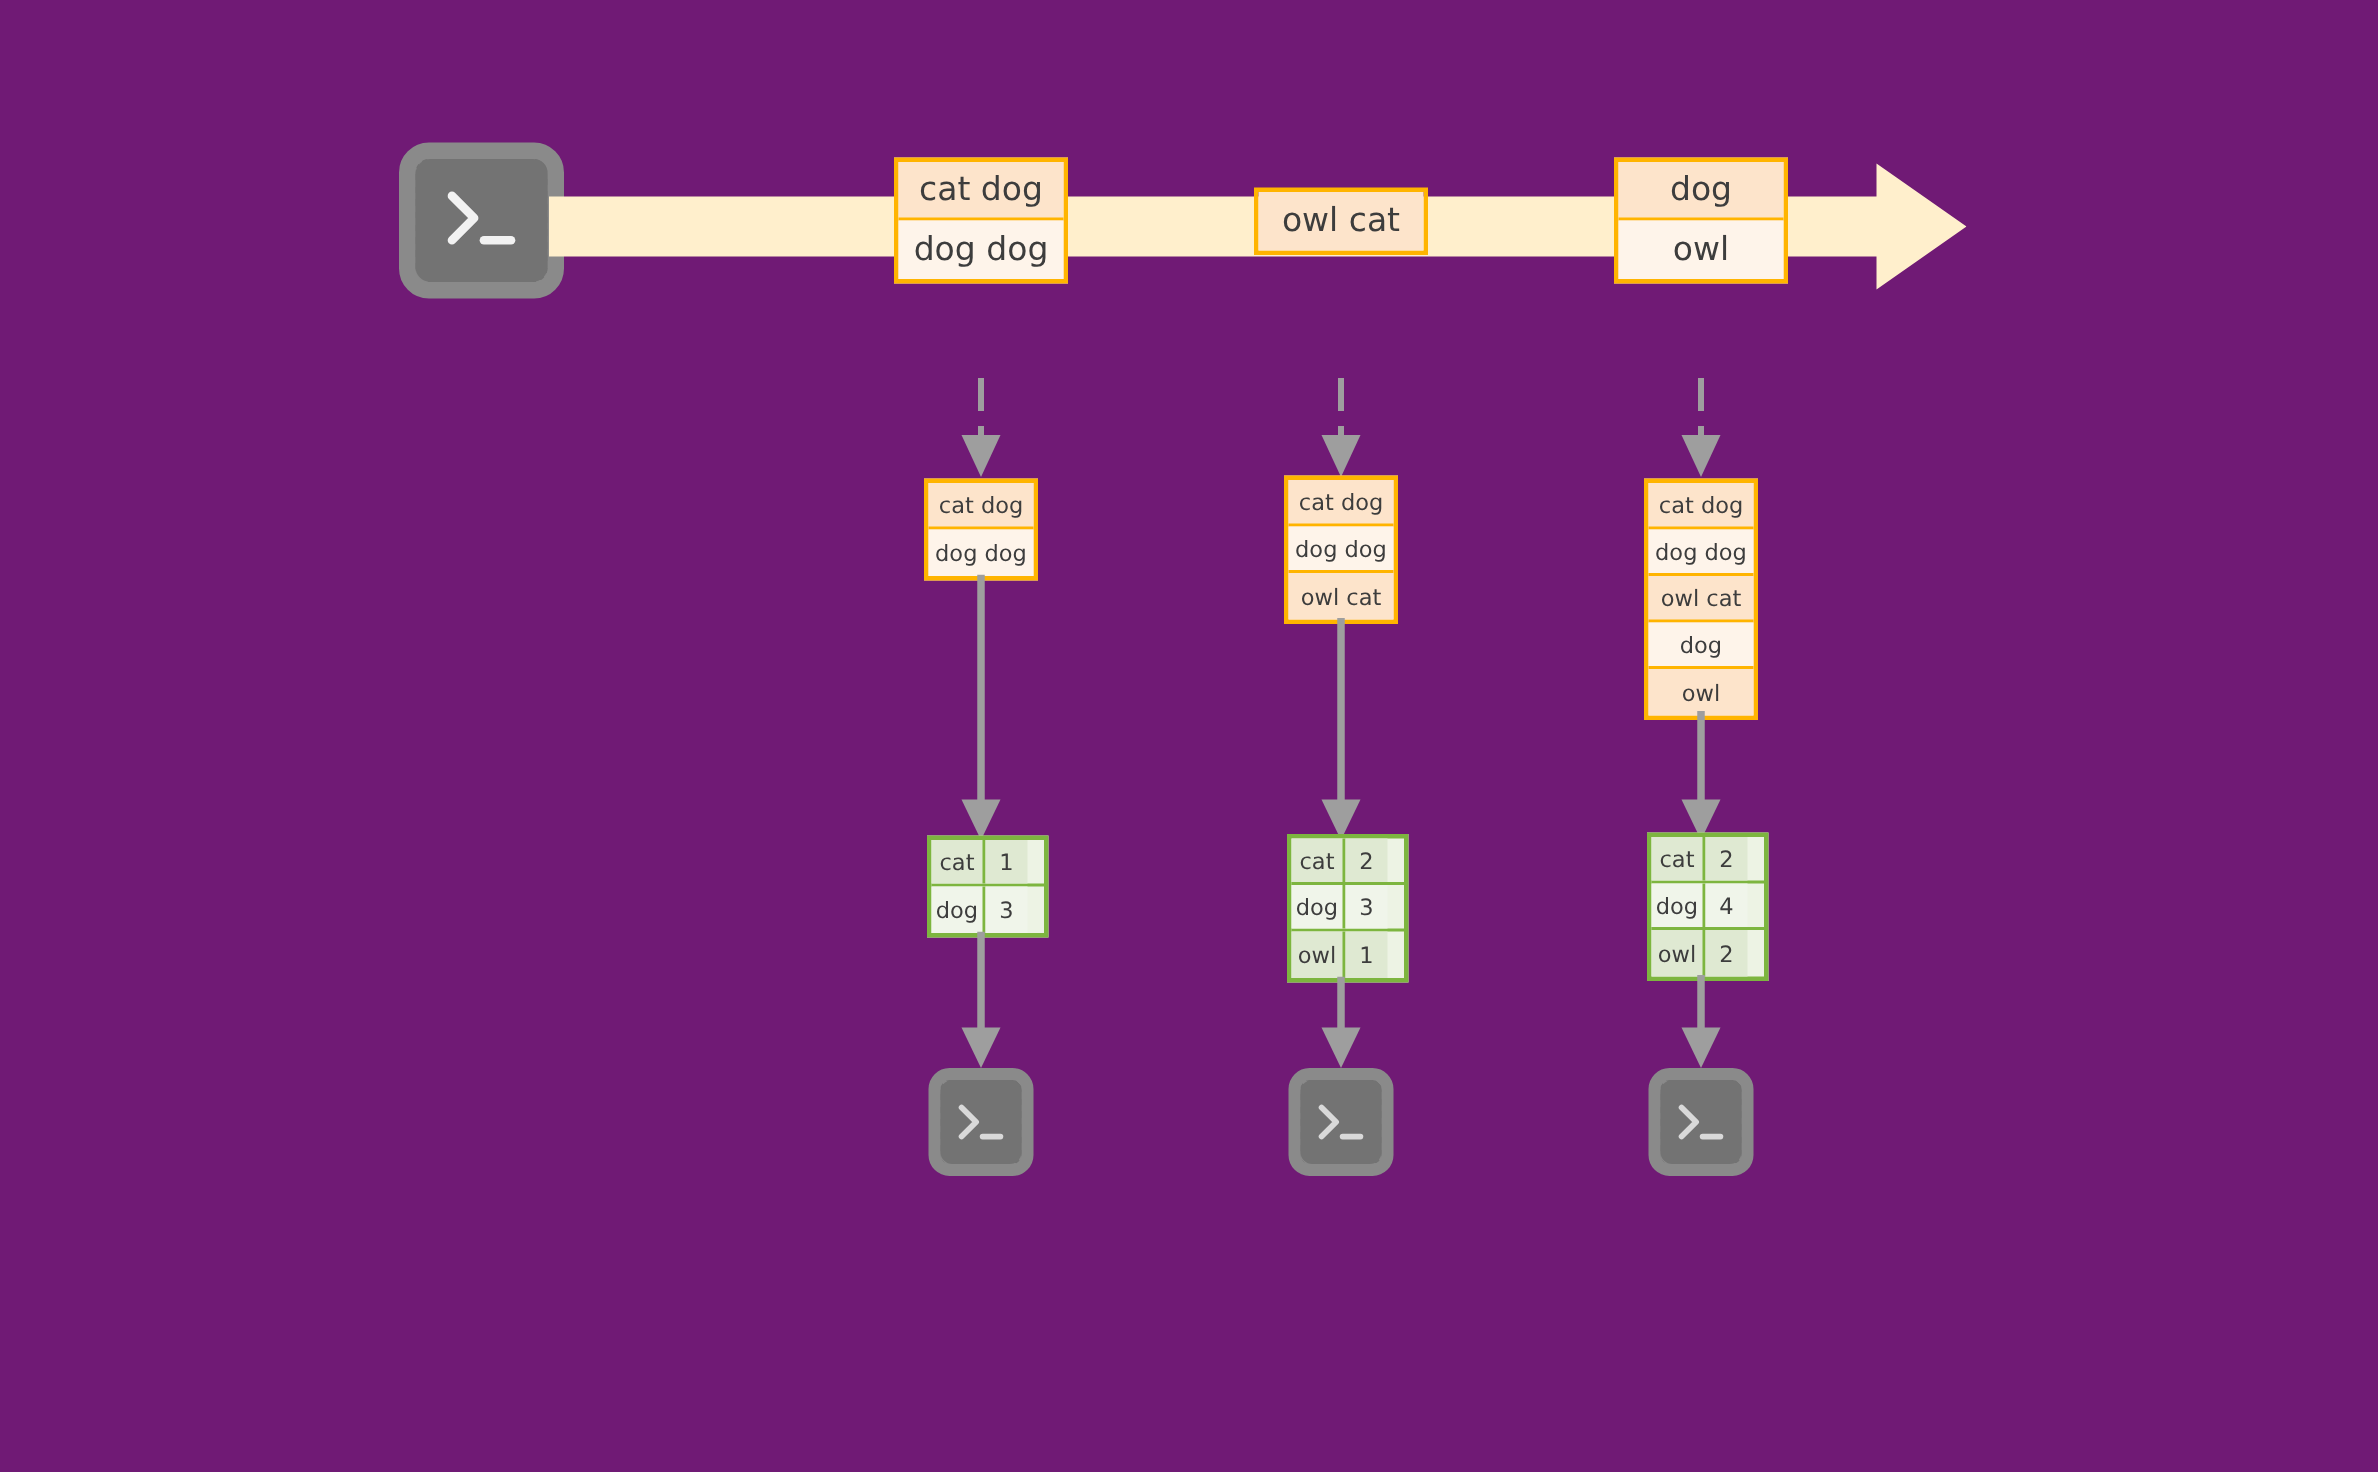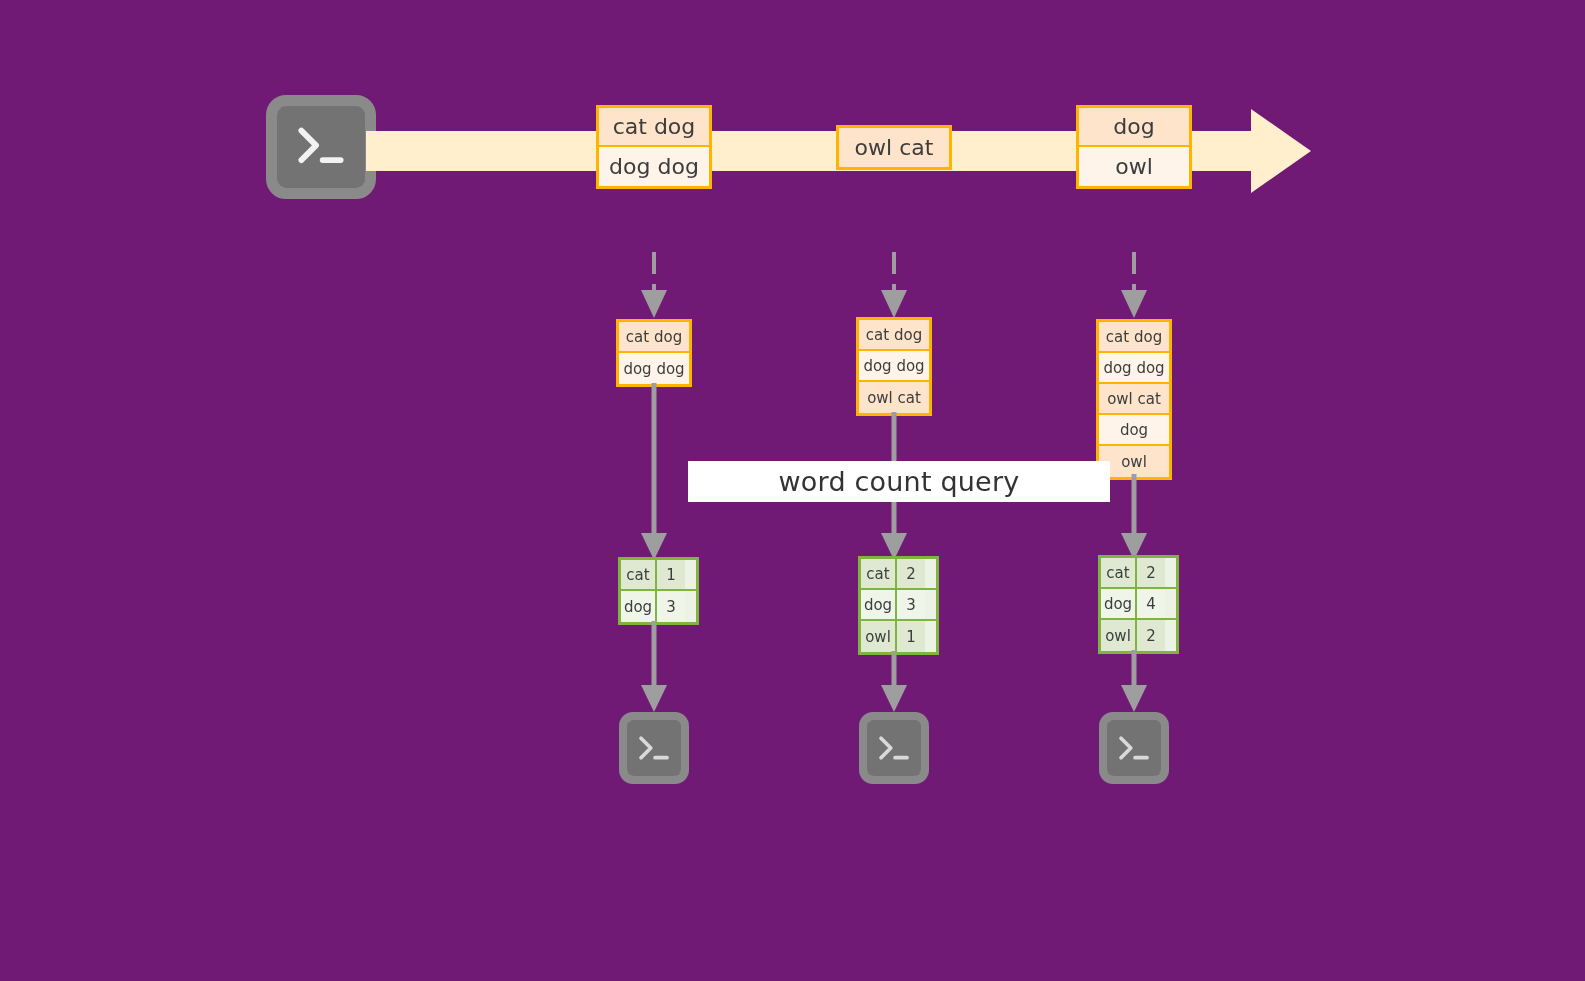--- a/index.html
+++ b/index.html
@@ -191,23 +191,20 @@
   </svg>
   <svg class="conn" style="left:878px; top:412px; width:32px; height:149px;" viewBox="0 0 32 149">
     <line x1="16" y1="0" x2="16" y2="123" stroke="#9E9E9E" stroke-width="5"></line>
     <path d="M3 121 L16 148 L29 121 Z" fill="#9E9E9E"></path>
   </svg>
   <svg class="conn" style="left:1118px; top:474px; width:32px; height:87px;" viewBox="0 0 32 87">
     <line x1="16" y1="0" x2="16" y2="61" stroke="#9E9E9E" stroke-width="5"></line>
     <path d="M3 59 L16 86 L29 59 Z" fill="#9E9E9E"></path>
   </svg>
 
-  <div class="label-band">
-    <span>word count query</span>
-  </div>
 
   <div class="gbox" style="left:618px; top:557px; width:81px;">
     <div class="grow shade-a">
       <div class="gc key">cat</div>
       <div class="gc val">1</div>
     </div>
     <div class="grow shade-b">
       <div class="gc key">dog</div>
       <div class="gc val">3</div>
     </div>

